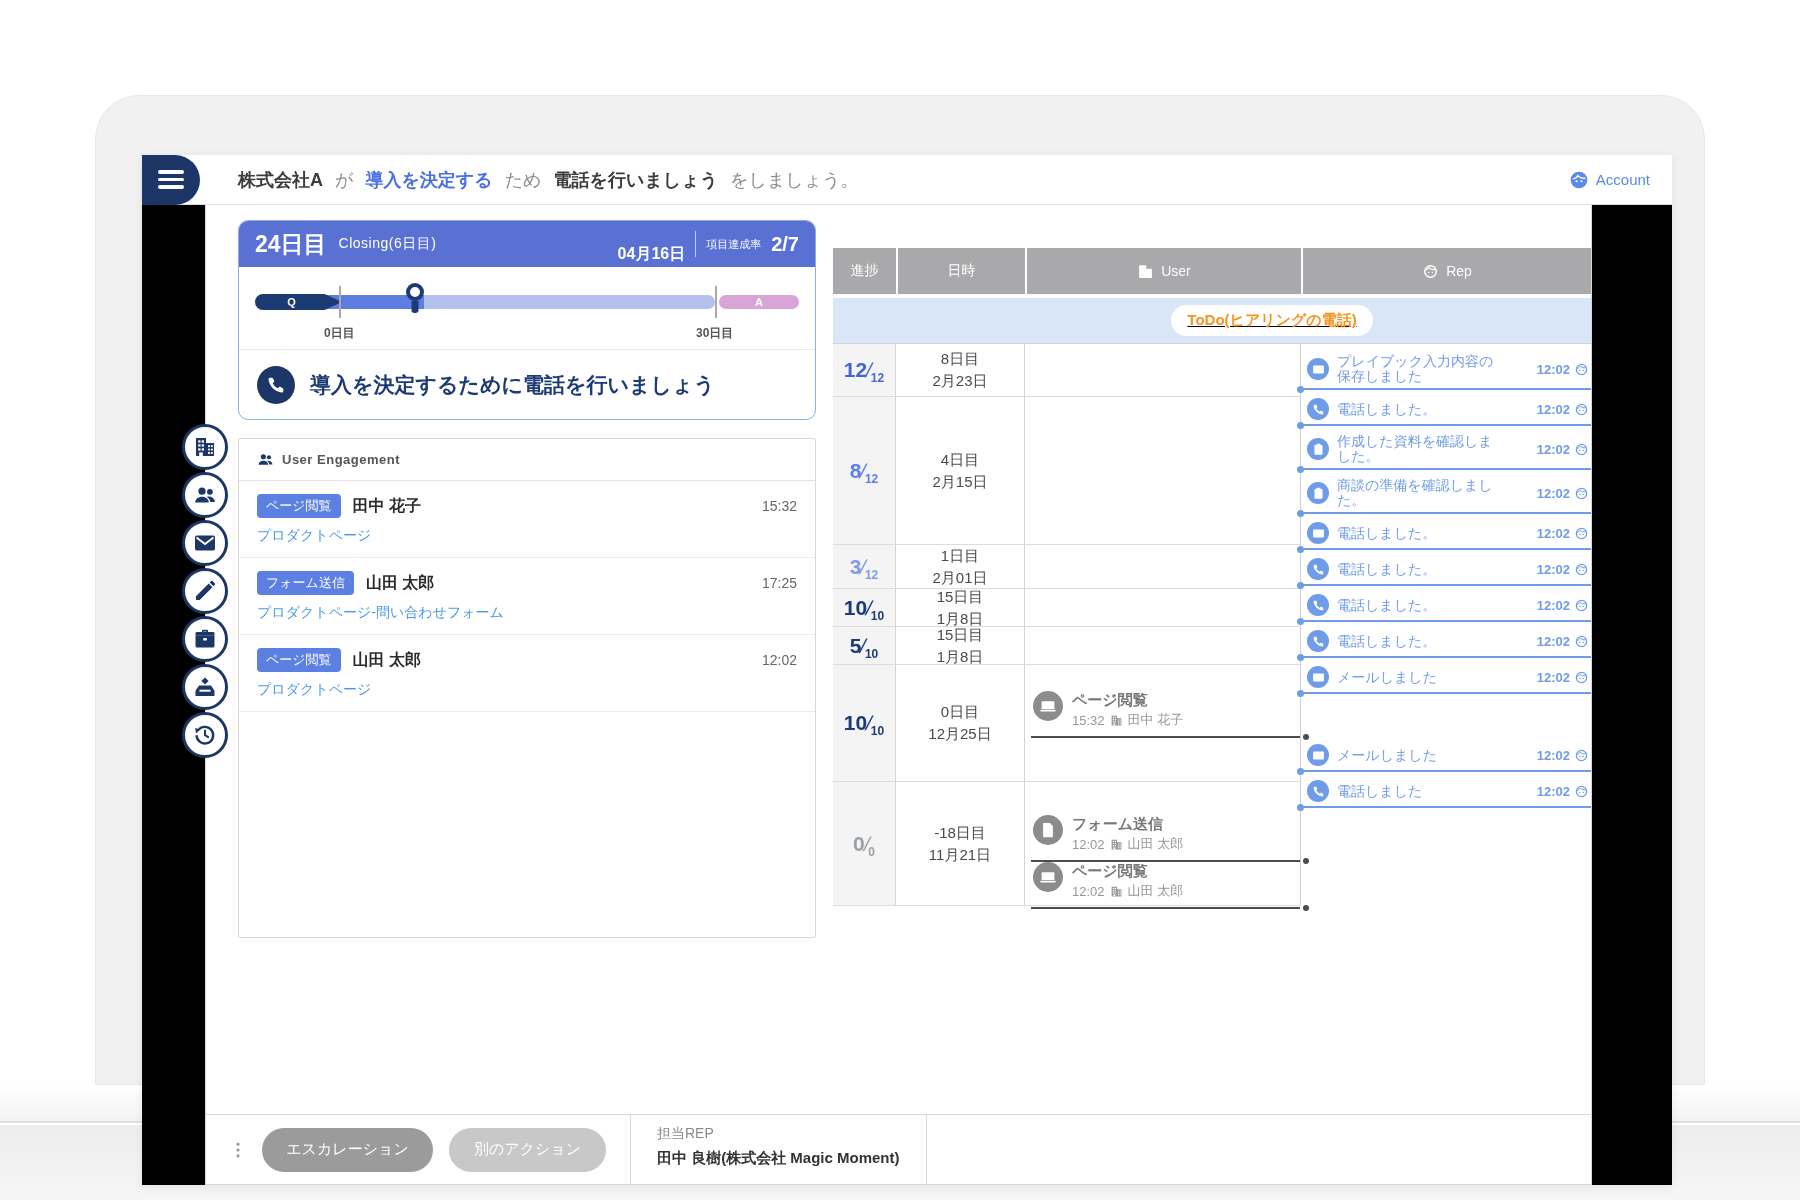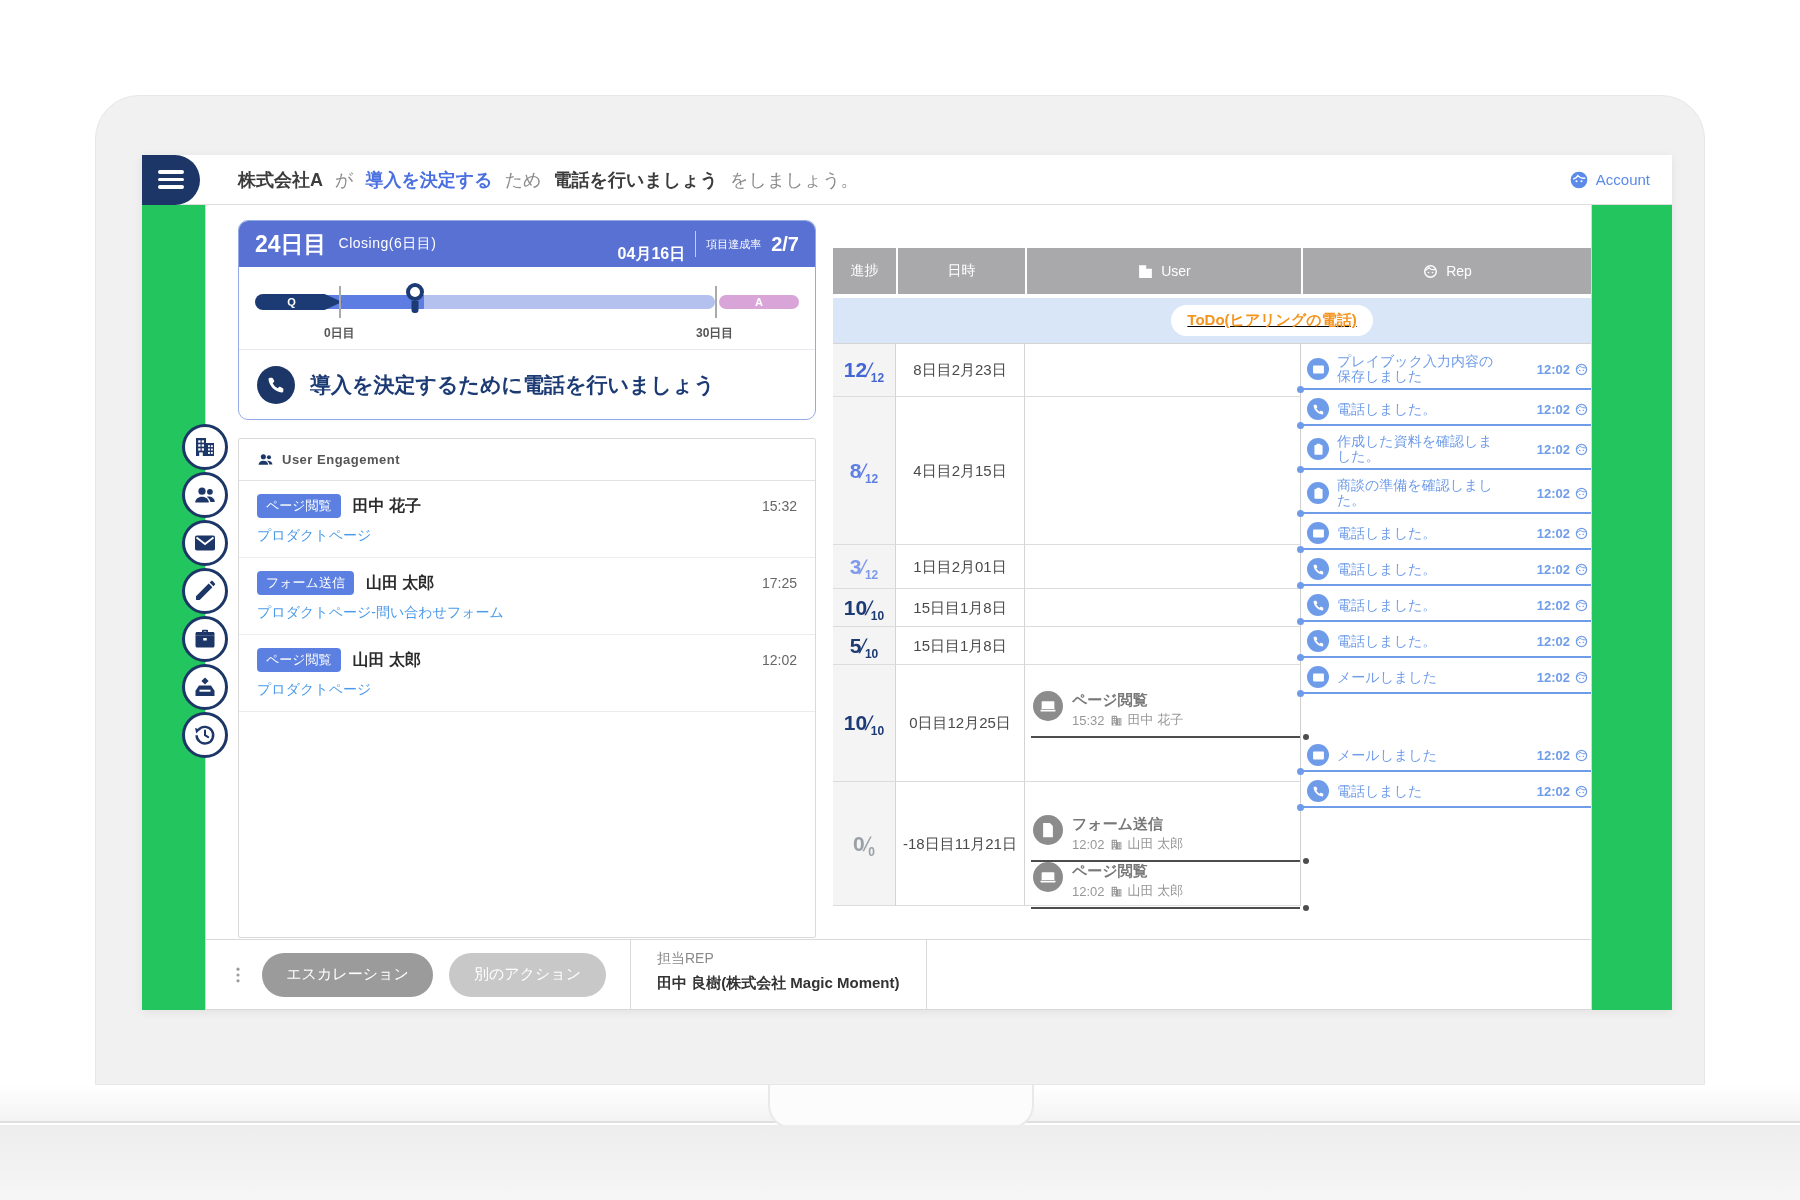--- a/index.html
+++ b/index.html
@@ -11,22 +11,22 @@
   .bezel { position:absolute; left:95px; top:95px; width:1610px; height:990px;
            background:#f1f1f2; border:1px solid #e7e7e8; border-radius:44px 44px 0 0; }
   .base-strip { position:absolute; left:0; top:1085px; width:1800px; height:38px;
                 background:linear-gradient(#ffffff,#f3f3f4); border-bottom:2px solid #dfdfe0; }
   .notch { position:absolute; left:768px; top:1085px; width:266px; height:44px;
            background:#fcfcfd; border:2px solid #e9e9ea; border-top:none; border-radius:0 0 24px 24px; }
   .deck { position:absolute; left:0; top:1125px; width:1800px; height:75px;
           background:linear-gradient(#ededee,#f6f6f7); }
 
   
-  .window { position:absolute; left:142px; top:155px; width:1530px; height:855px;
-            background:#22c55e; box-shadow:0 2px 10px rgba(0,0,0,.07); }
+  .window { position:absolute; left:142px; top:155px; width:1530px; height:1030px;
+            background:#000000; box-shadow:0 2px 10px rgba(0,0,0,.07); }
   .app-header { position:relative; height:50px; background:#fff; border-bottom:1px solid #dedede;
                 display:flex; align-items:center; z-index:5; }
   .burger { width:58px; height:50px; background:#1c3667; border-radius:0 25px 25px 0;
             display:flex; flex-direction:column; justify-content:center; align-items:center; gap:4px; cursor:pointer; }
   .burger i { display:block; width:26px; height:3.5px; background:#fff; border-radius:2px; }
   .app-title { margin-left:38px; font-size:18px; white-space:nowrap; }
   .app-title span { margin-right:12px; }
   .tp-strong { color:#3c3c3c; font-weight:700; }
   .tp-muted  { color:#8b8b8b; }
   .tp-link   { color:#4a6fe0; font-weight:700; }
@@ -101,21 +101,21 @@
   .th-prog { width:63px; } .th-date { width:129px; } .th-user { width:276px; } .th-rep { width:290px; }
   .t-head .ic { width:17px; height:17px; display:inline-flex; }
   .t-todo { margin-top:4px; height:45px; background:#d8e6f8; display:flex; align-items:center; justify-content:center;text-decoration:underline; }
   .todo-pill { background:#fff; border-radius:16px; padding:6px 16px; font-size:15px; font-weight:700; color:#f5941f;
                margin-left:120px; }
   .t-body { position:relative; border-top:1px solid #d4d4d5; }
   .t-row { display:flex; }
   .t-row > div { border-bottom:1px solid #dcdcdd; }
   .c-prog { width:63px; background:#f4f4f5; border-right:1px solid #d4d4d5;
             display:flex; align-items:center; justify-content:center; }
-  .c-date { width:129px; border-right:1px solid #d4d4d5; display:flex; flex-direction:row;
+  .c-date { width:129px; border-right:1px solid #d4d4d5; display:flex; flex-direction:column;
             align-items:center; justify-content:center; font-size:15px; color:#4a4a4a; line-height:1.45; }
   .c-user { width:276px; border-right:1px solid #cfcfd0; position:relative; padding:0 0 0 6px; }
   .c-rep  { width:290px; border-bottom:none !important; }
   .r0{height:53px;} .r1{height:148px;} .r2{height:44px;} .r3{height:38px;} .r4{height:38px;} .r5{height:117px;} .r6{height:124px;}
 
   .frac { white-space:nowrap; }
   .frac .fn { font-size:21px; font-weight:700; }
   .frac .fs { font-size:20px; display:inline-block; transform:skewX(-14deg); margin:0 -1px; }
   .frac .fd { font-size:12px; font-weight:700; position:relative; top:5px; }
   .frac.blue1 { color:#4466d4; } .frac.blue2 { color:#5f7ee3; } .frac.blue3 { color:#7f9aec; }

